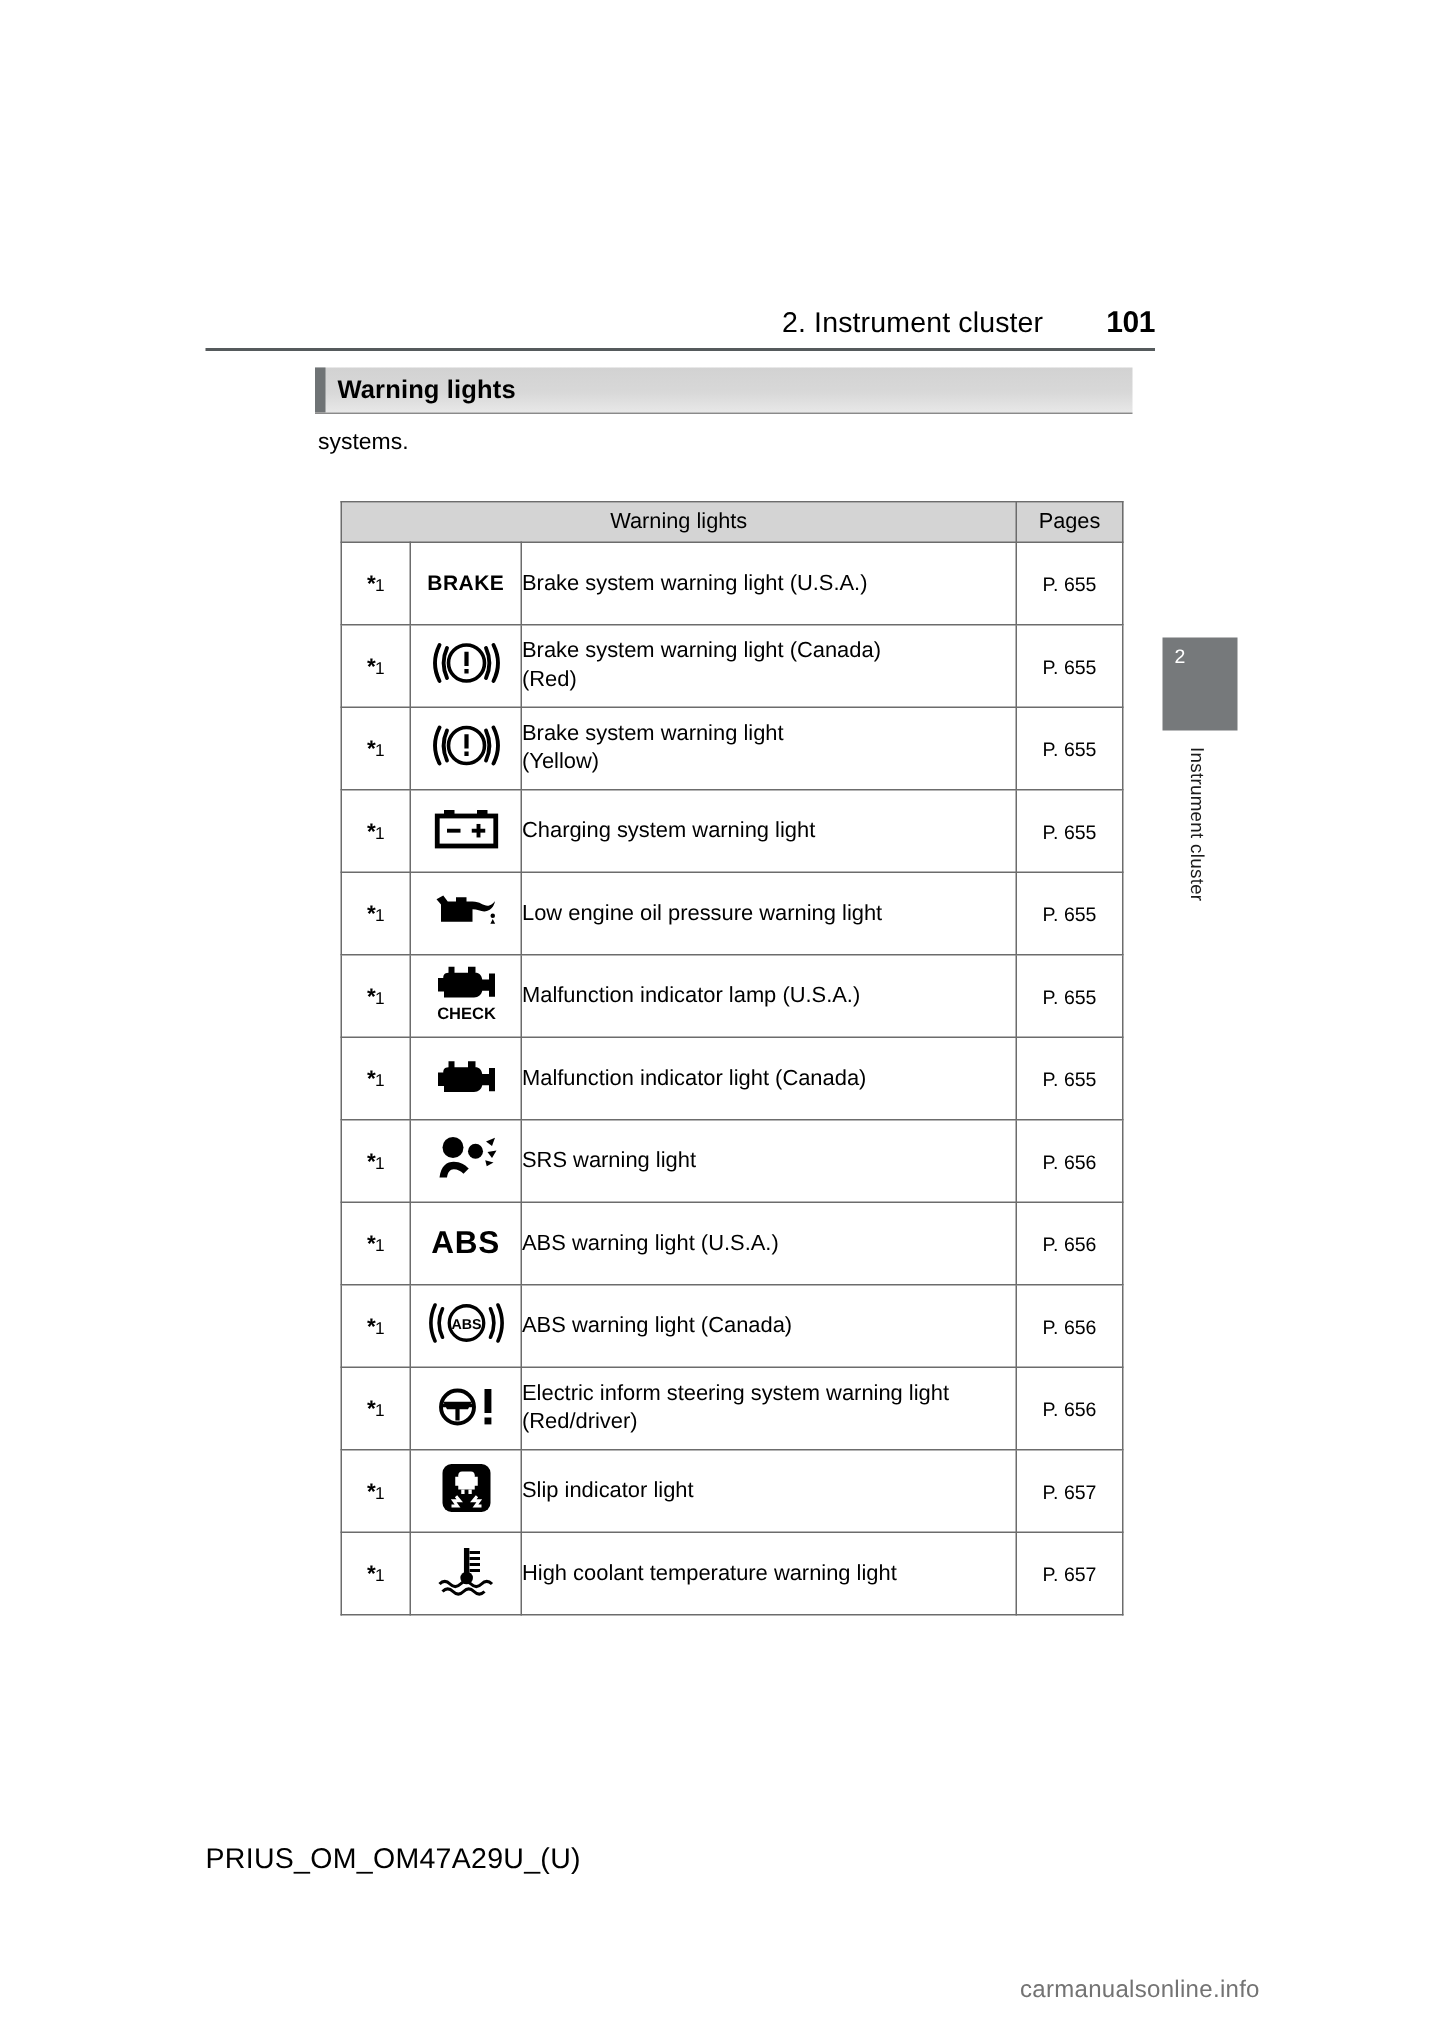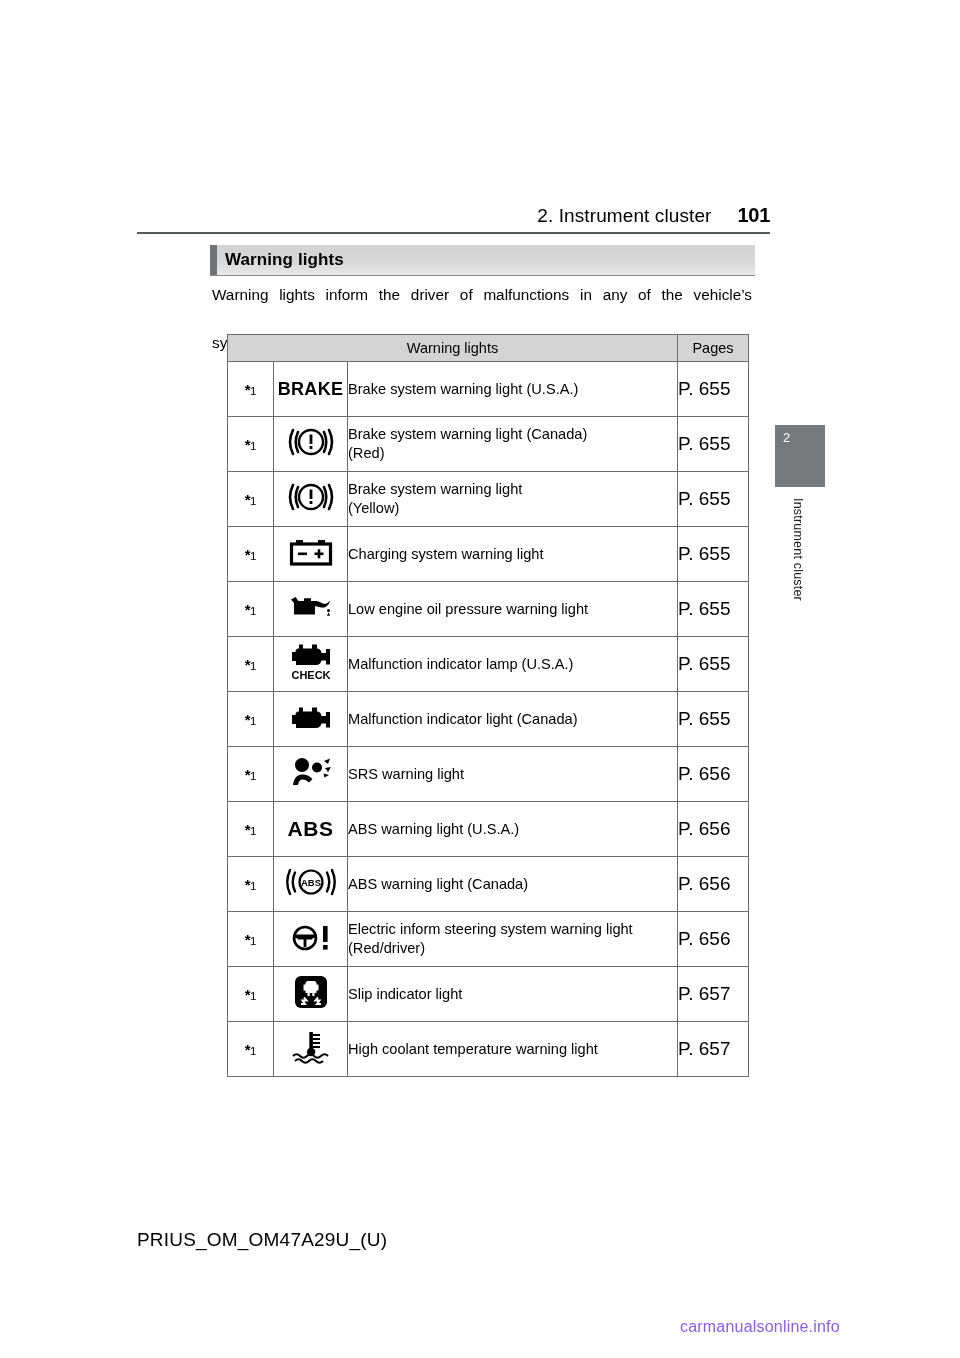--- a/index.html
+++ b/index.html
@@ -26,21 +26,21 @@
     align-items: baseline;
     justify-content: flex-end;
   }
   .header-chapter {
     font-size: 19px;
     letter-spacing: 0.1px;
   }
   .header-pageno {
     font-size: 20px;
     font-weight: bold;
-    margin-left: 26px;
+    margin-left: 42px;
     letter-spacing: -0.3px;
   }
   .header-rule {
     position: absolute;
     left: 137px;
     top: 232px;
     width: 633px;
     height: 2px;
     background: #555a5c;
   }
@@ -135,33 +135,34 @@
     vertical-align: middle;
     height: 54px;
   }
   td.desc {
     vertical-align: middle;
     font-size: 14.6px;
     line-height: 19px;
     padding: 3px 0 3px 8px;
   }
   td.pages {
+    text-align: center;
     vertical-align: middle;
-    font-size: 19px;
+    font-size: 13px;
     white-space: nowrap;
   }
 
   .icon-wrap {
     display: inline-flex;
     align-items: flex-start;
     justify-content: center;
     line-height: 0;
   }
   .icon-text {
-    font-size: 18px;
+    font-size: 14px;
     font-weight: bold;
     letter-spacing: 0.3px;
   }
   .icon-text.abs { font-size: 21px; letter-spacing: 0.5px; }
 
   
   .chapter-tab {
     position: absolute;
     left: 775px;
     top: 425px;
@@ -194,41 +195,40 @@
     left: 137px;
     top: 1229px;
     font-size: 19px;
     letter-spacing: 0.2px;
   }
   .watermark {
     position: absolute;
     left: 680px;
     top: 1318px;
     font-size: 16px;
-    color: #8b5cf6;
+    color: #737373;
     letter-spacing: 0.2px;
   }
 </style>
 </head>
 <body>
 
 <div class="page-header">
   <div class="header-chapter">2. Instrument cluster</div>
   <div class="header-pageno">101</div>
 </div>
 <div class="header-rule"></div>
 
 <div class="section-bar">
   <div class="tick"></div>
   <div class="section-title">Warning lights</div>
 </div>
 <div class="section-bar-underline"></div>
 
 <div class="intro">
-  <span class="l1">Warning lights inform the driver of malfunctions in any of the vehicle’s</span>
   <span class="l2">systems.</span>
 </div>
 
 <table class="wl">
   <colgroup>
     <col class="col-star">
       <col class="col-icon">
       <col class="col-desc">
       <col class="col-pages">
   </colgroup>

